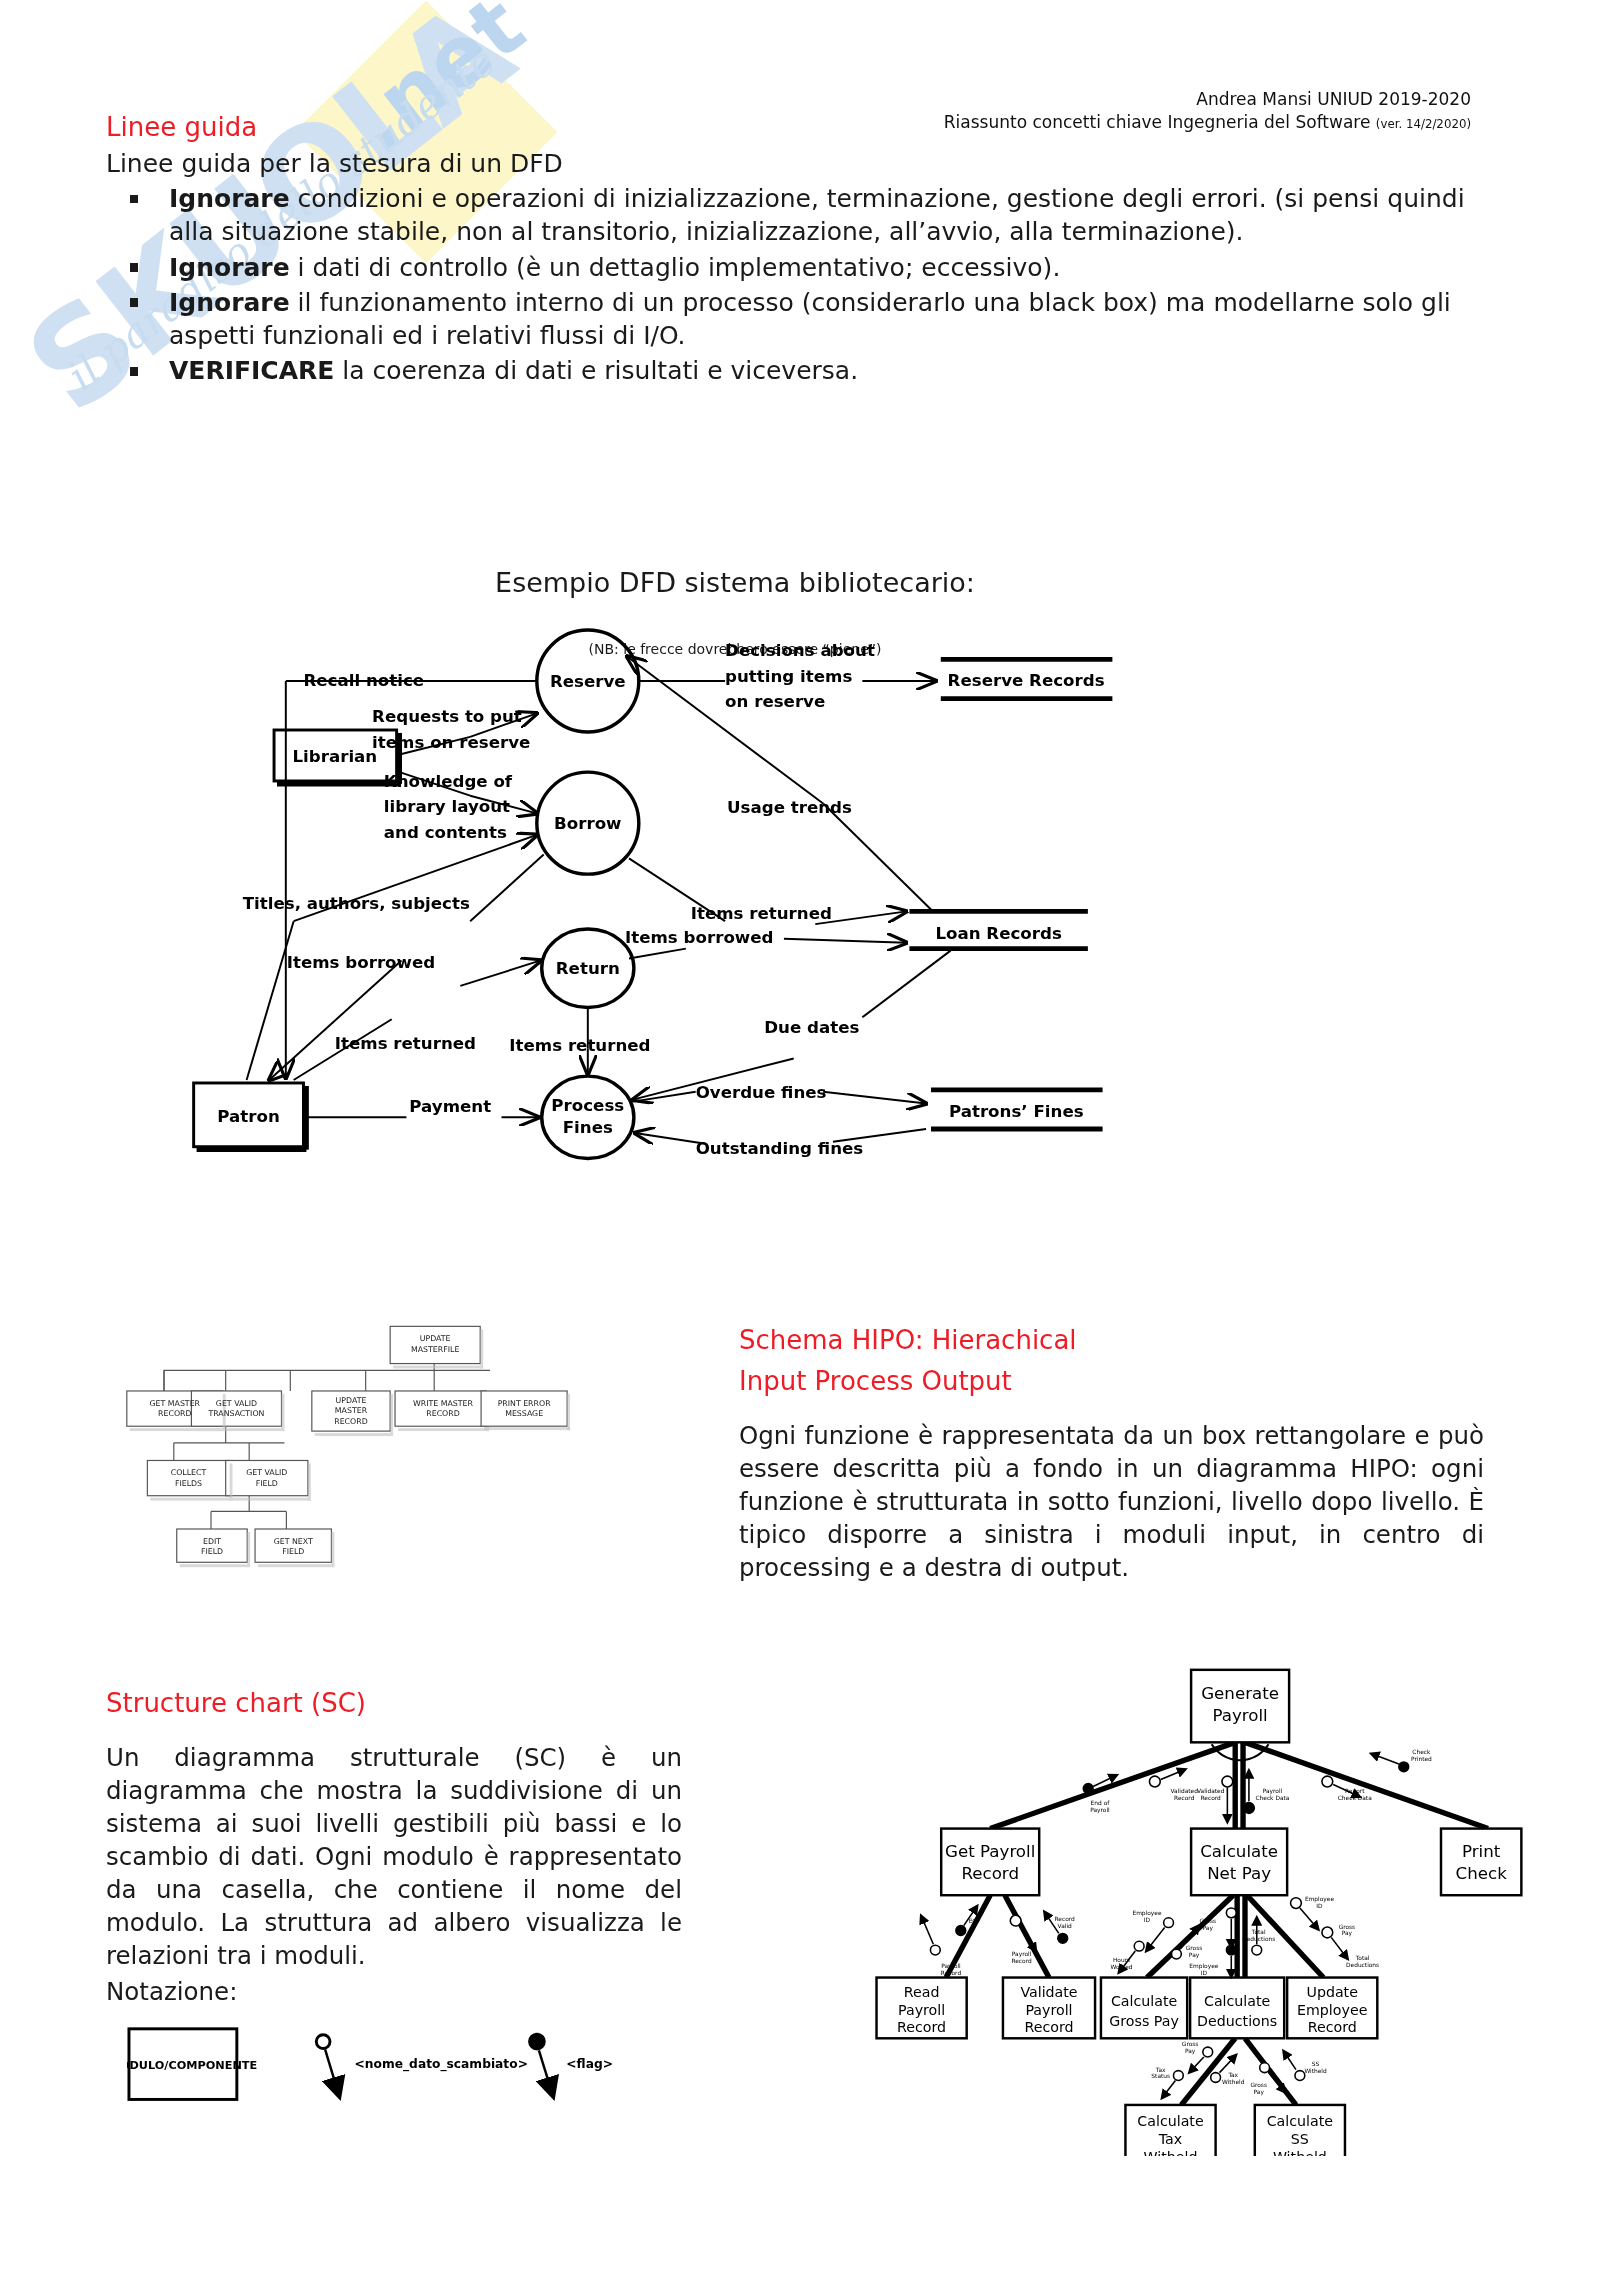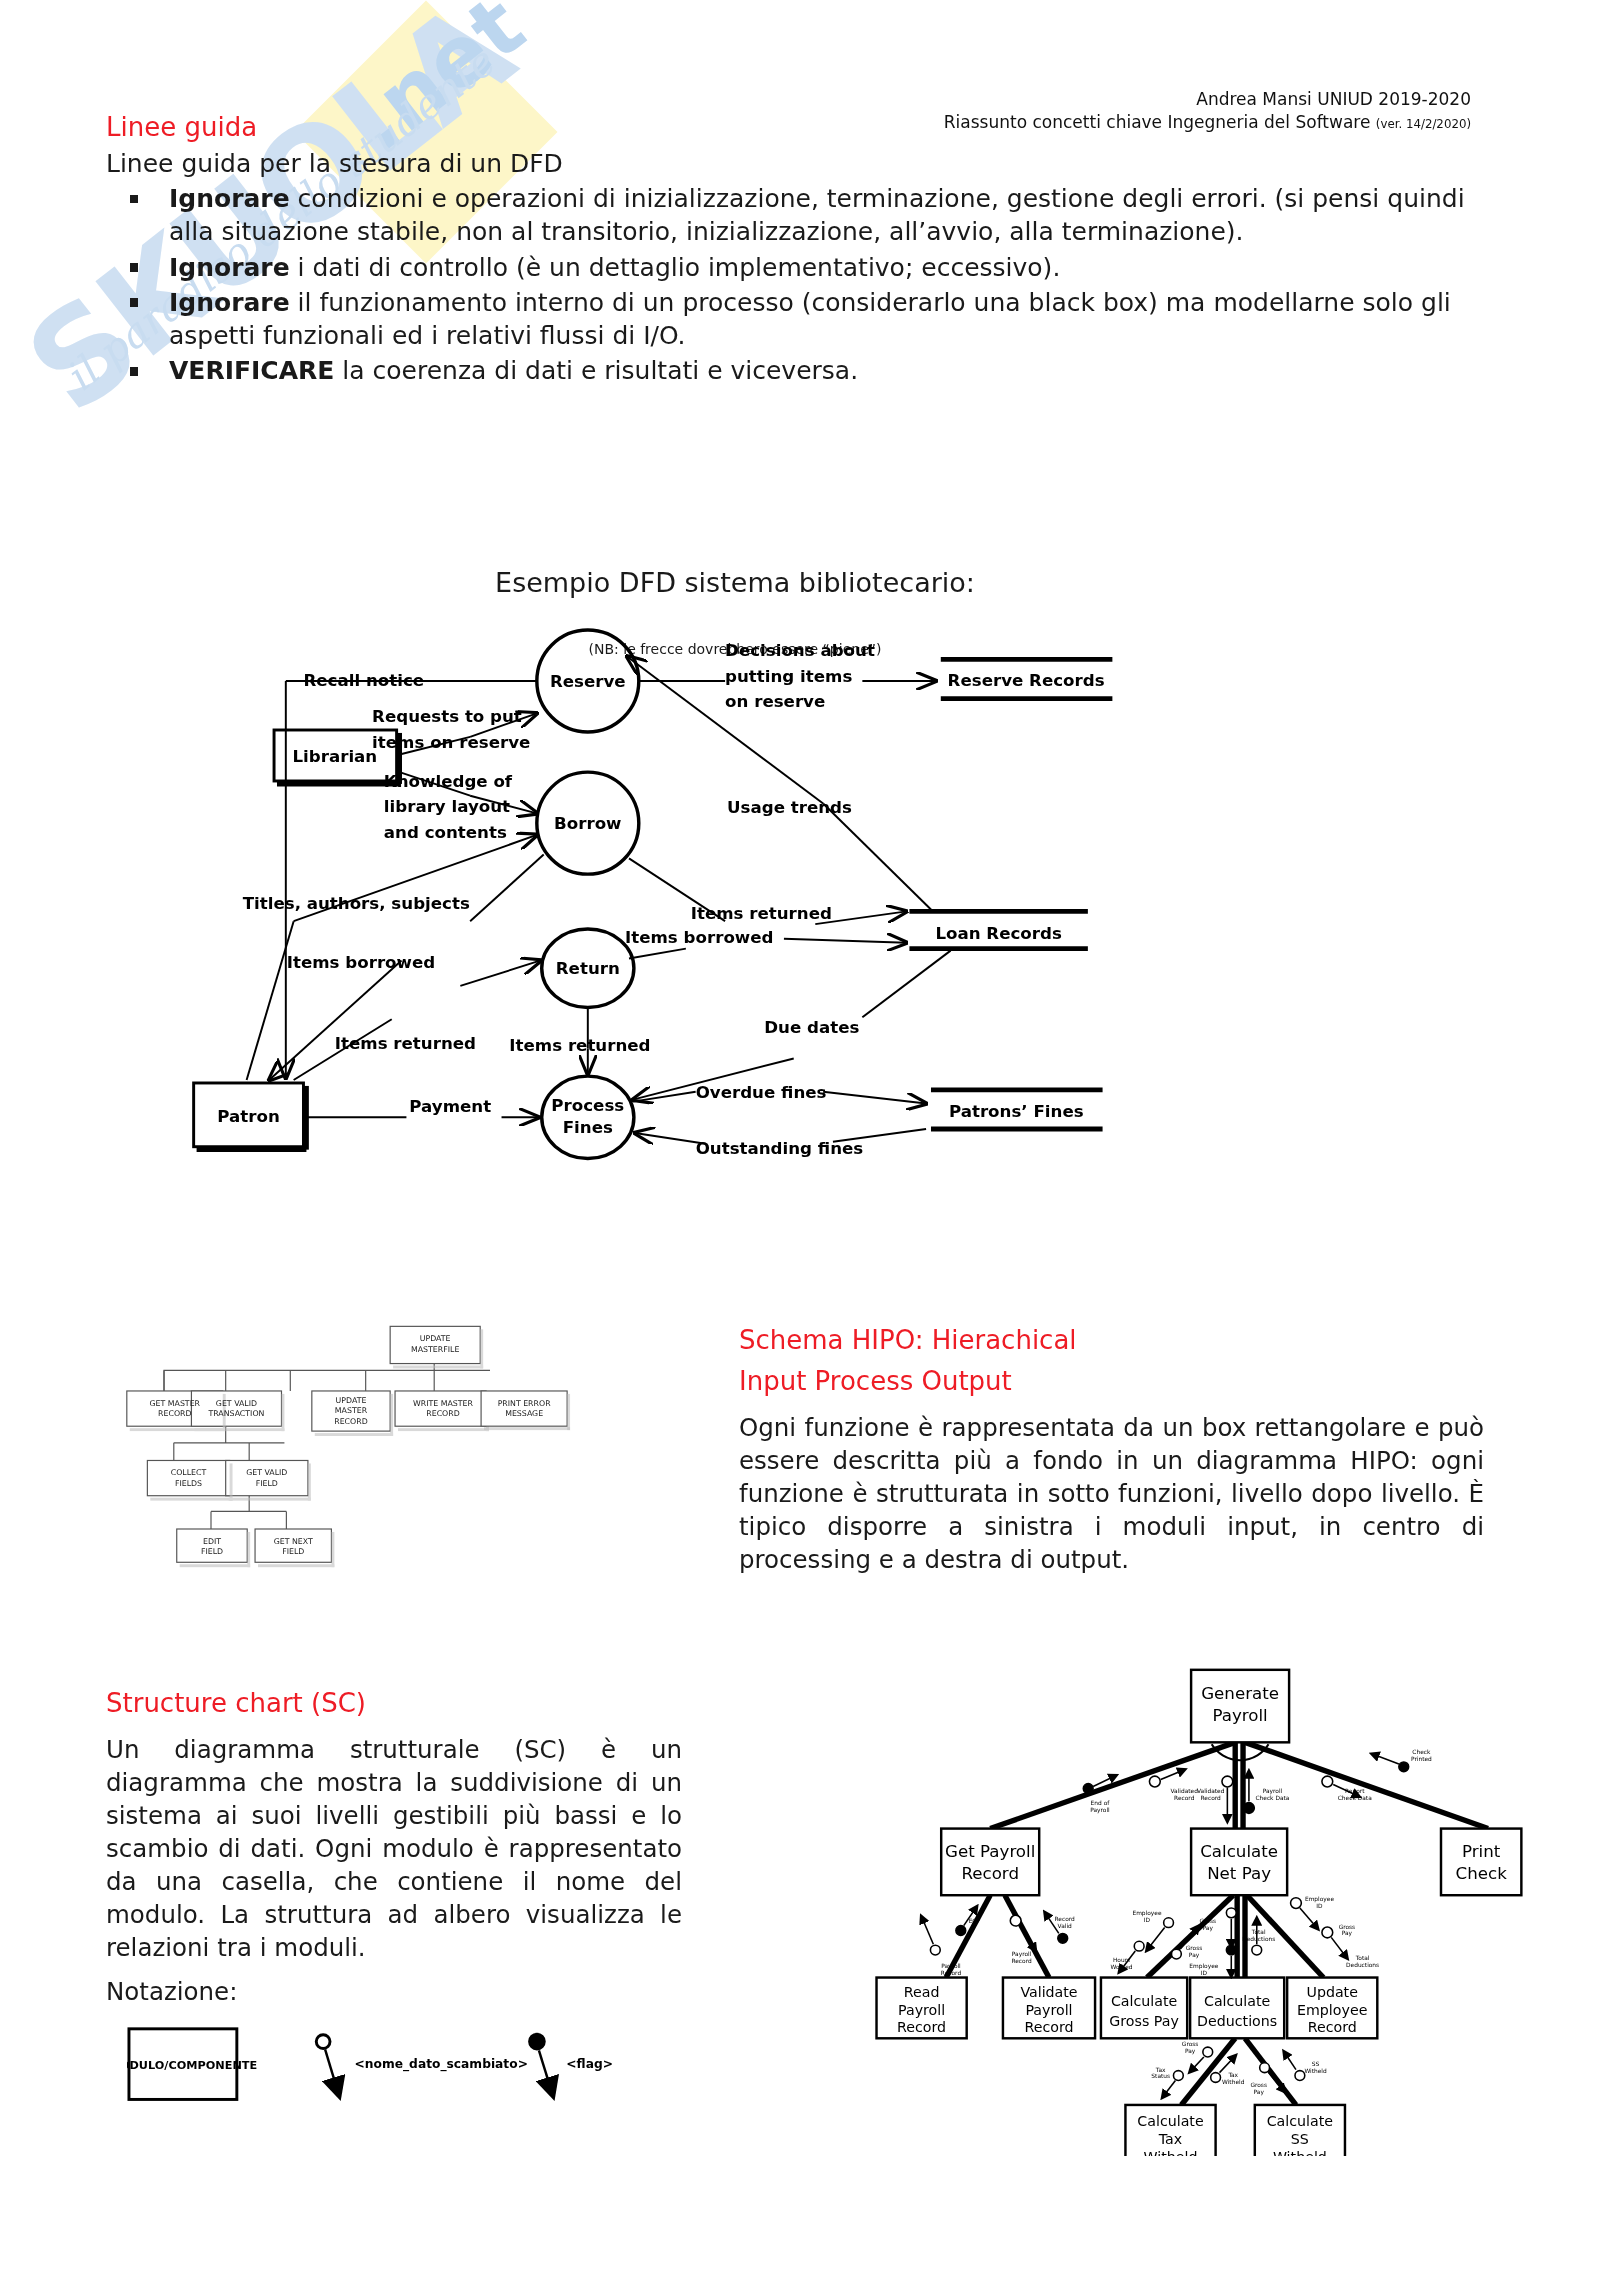--- a/index.html
+++ b/index.html
@@ -135,21 +135,21 @@
     font-size:14px;
     color:#1a1a1a;
     text-align:center;
     margin-top:40px;
   }
 
   
   .fig { position:absolute; }
 
   
-  .justify { text-align:justify; }
+  .justify { text-align:justify;margin-top:8px; }
 </style>
 </head>
 <body>
 
 <div class="page">
 
   <div class="watermark">
     <div class="wm-diamond"></div>
     <div class="wm-skuola">SKUOLA</div>
     <div class="wm-net">.net</div>

